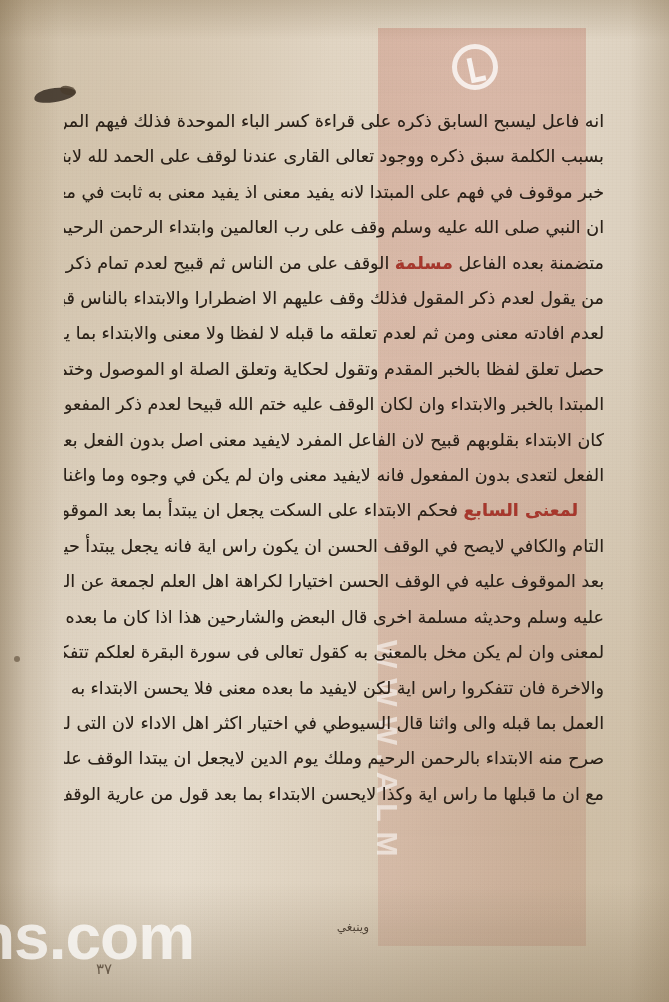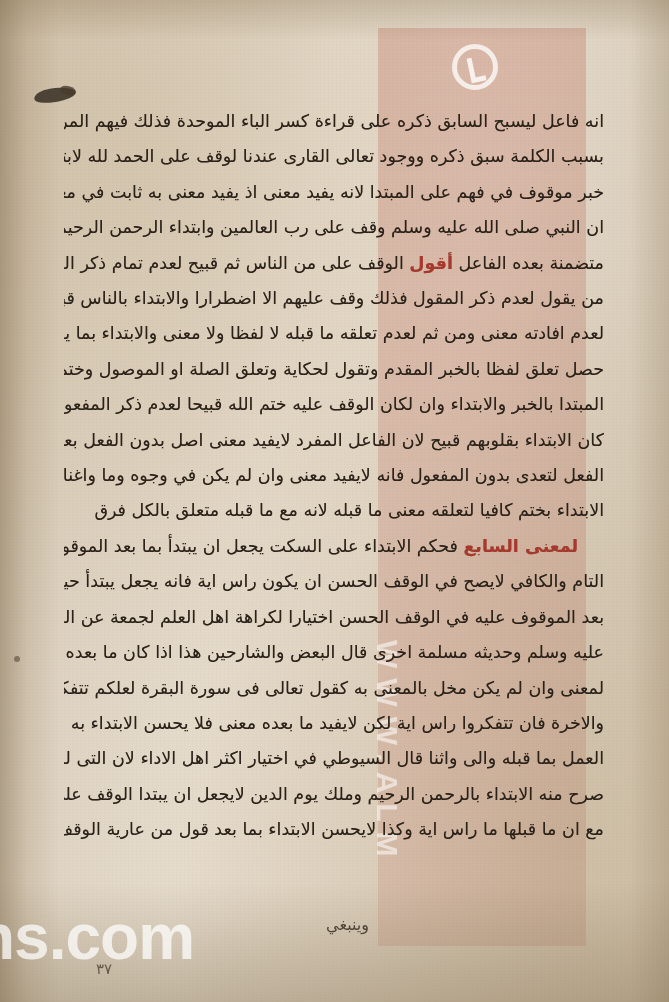--- a/index.html
+++ b/index.html
@@ -160,21 +160,21 @@
     bottom: 24px;
     font-size: 15px;
     color: #4a3b2b;
     direction: rtl;
     opacity: .75;
   }
   .catchword {
     position: absolute;
     right: 300px;
     bottom: 68px;
-    font-size: 16px;
+    font-size: 12px;
     color: #3a2e22;
     direction: rtl;
     opacity: .85;
   }
   .side-mark {
     position: absolute;
     left: 14px;
     top: 656px;
     width: 6px;
     height: 6px;
@@ -202,29 +202,28 @@
   <div class="ink-blot"></div>
   <div class="ink-blot2"></div>
   <div class="side-mark"></div>
 
   <div class="text-block">
     <div class="line">انه فاعل ليسبح السابق ذكره على قراءة كسر الباء الموحدة فذلك فيهم المراد مزيد وان</div>
     <div class="line">بسبب الكلمة سبق ذكره ووجود تعالى القارى عندنا لوقف على الحمد لله لابتداء بلفظ معاذ</div>
     <div class="line">خبر موقوف في فهم على المبتدا لانه يفيد معنى اذ يفيد معنى به ثابت في معنى فيه وقد ثبت في الحديث</div>
     <div class="line">ان النبي صلى الله عليه وسلم وقف على رب العالمين وابتداء الرحمن الرحيم لان الصفة</div>
     <div class="line">
-      <span>متضمنة بعده الفاعل </span><span class="rubric">أقول</span><span> الوقف على من الناس ثم قبيح لعدم تمام ذكر الجملة وكذا اذا</span>
+      <span>متضمنة بعده الفاعل </span><span class="rubric">مسلمة</span><span> الوقف على من الناس ثم قبيح لعدم تمام ذكر الجملة وكذا اذا</span>
     </div>
     <div class="line">من يقول لعدم ذكر المقول فذلك وقف عليهم الا اضطرارا والابتداء بالناس قبيح</div>
     <div class="line">لعدم افادته معنى ومن ثم لعدم تعلقه ما قبله لا لفظا ولا معنى والابتداء بما يقول</div>
     <div class="line">حصل تعلق لفظا بالخبر المقدم وتقول لحكاية وتعلق الصلة او الموصول وختم في يتعلق</div>
     <div class="line">المبتدا بالخبر والابتداء وان لكان الوقف عليه ختم الله قبيحا لعدم ذكر المفعول به و</div>
     <div class="line">كان الابتداء بقلوبهم قبيح لان الفاعل المفرد لايفيد معنى اصل بدون الفعل بعد</div>
     <div class="line">الفعل لتعدى بدون المفعول فانه لايفيد معنى وان لم يكن في وجوه وما واغنا لك</div>
-    <div class="line">الابتداء بختم كافيا لتعلقه معنى ما قبله لانه مع ما قبله متعلق بالكل فرق</div>
     <div class="line indent-start">
       <span class="rubric">لمعنى السابع</span><span> فحكم الابتداء على السكت يجعل ان يبتدأ بما بعد الموقوف عليه في الوقف</span>
     </div>
     <div class="line">التام والكافي لايصح في الوقف الحسن ان يكون راس اية فانه يجعل يبتدأ حينئذ بما</div>
     <div class="line">بعد الموقوف عليه في الوقف الحسن اختيارا لكراهة اهل العلم لجمعة عن النبي صلى الله</div>
     <div class="line">عليه وسلم وحديثه مسلمة اخرى قال البعض والشارحين هذا اذا كان ما بعده مفيدا</div>
     <div class="line">لمعنى وان لم يكن مخل بالمعنى به كقول تعالى فى سورة البقرة لعلكم تتفكرون في الدنيا</div>
     <div class="line">والاخرة فان تتفكروا راس اية لكن لايفيد ما بعده معنى فلا يحسن الابتداء به وينبغي</div>
     <div class="line">العمل بما قبله والى واثنا قال السيوطي في اختيار اكثر اهل الاداء لان التى لم يحسن</div>
     <div class="line">

